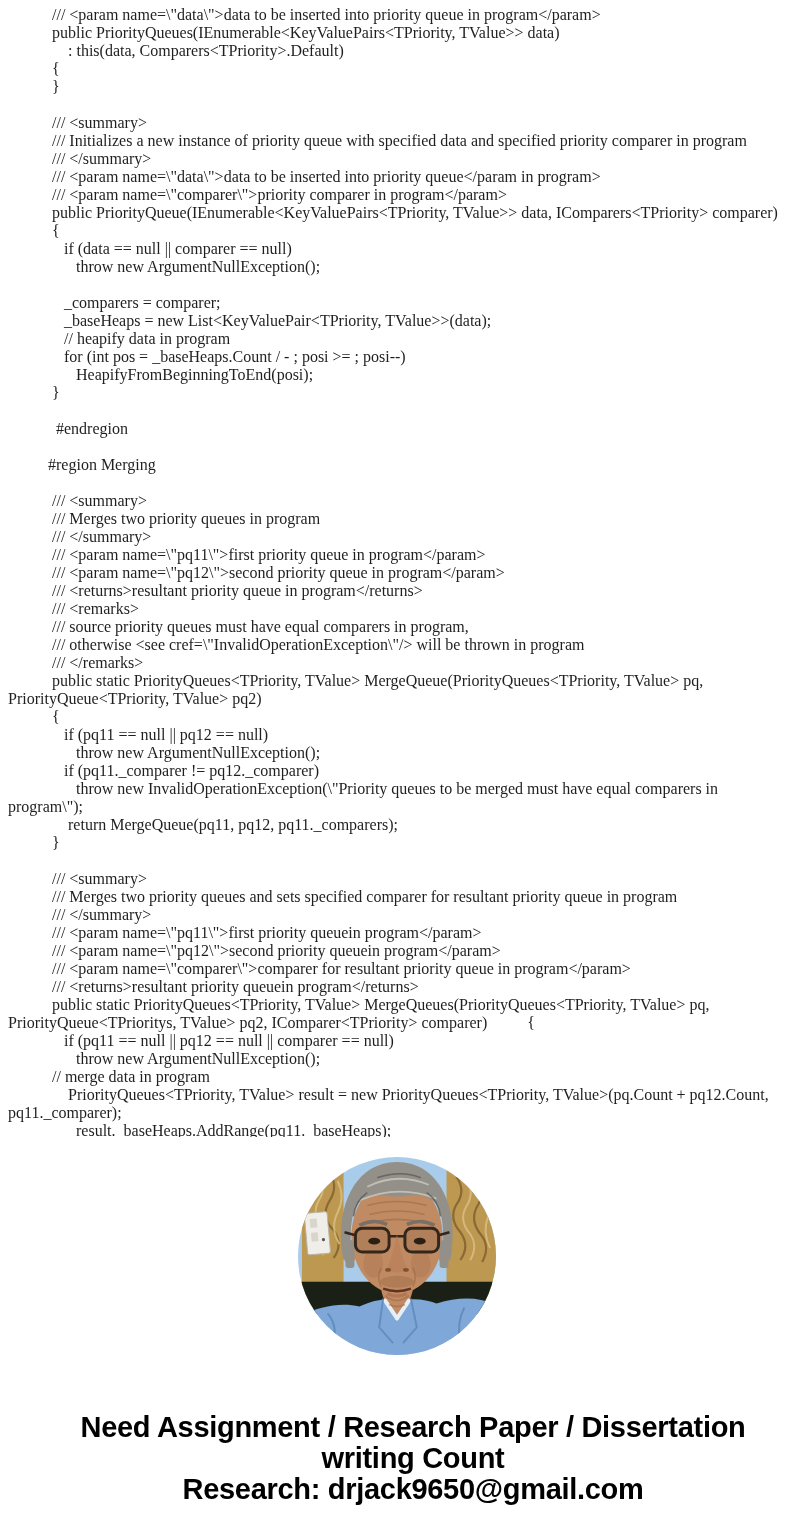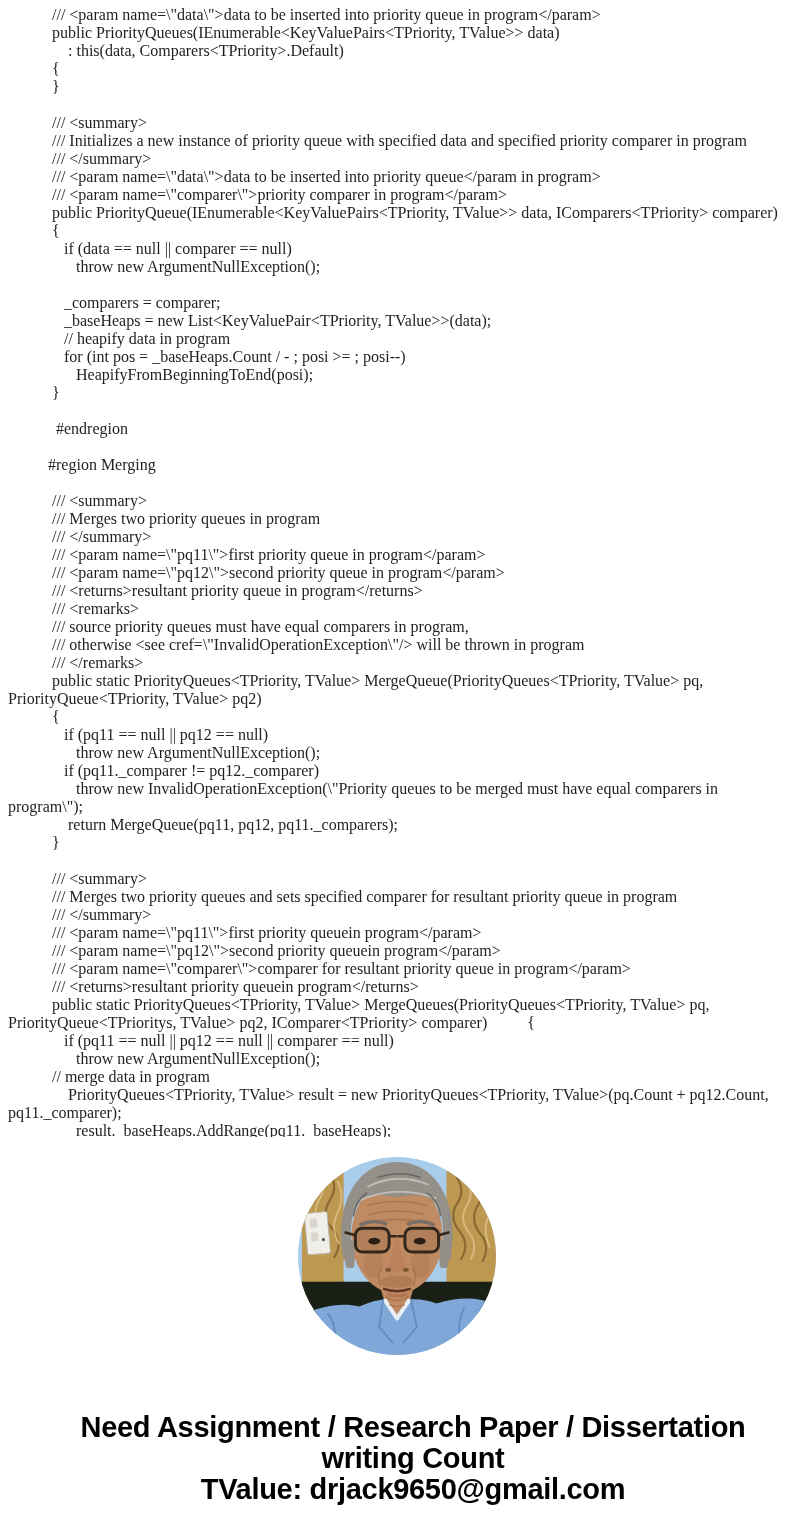--- a/index.html
+++ b/index.html
@@ -203,14 +203,14 @@
       <path d="M86,133 Q100,138 114,133" stroke="#5f3322" stroke-width="2.5" fill="none"></path>
       <path d="M90,138 Q100,143 110,138" stroke="#b06f50" stroke-width="3" opacity="0.8" fill="none"></path>
       <path class="skin-sh" d="M92,149 Q100,153 108,149"></path>
     </g>
   </svg>
 </div>
 
 <div class="footer">
   <div>Need Assignment / Research Paper / Dissertation</div>
   <div>writing Count</div>
-  <div>TValue: drjack9650@gmail.com</div>
+  <div>Research: drjack9650@gmail.com</div>
 </div>
 
 </body></html>

